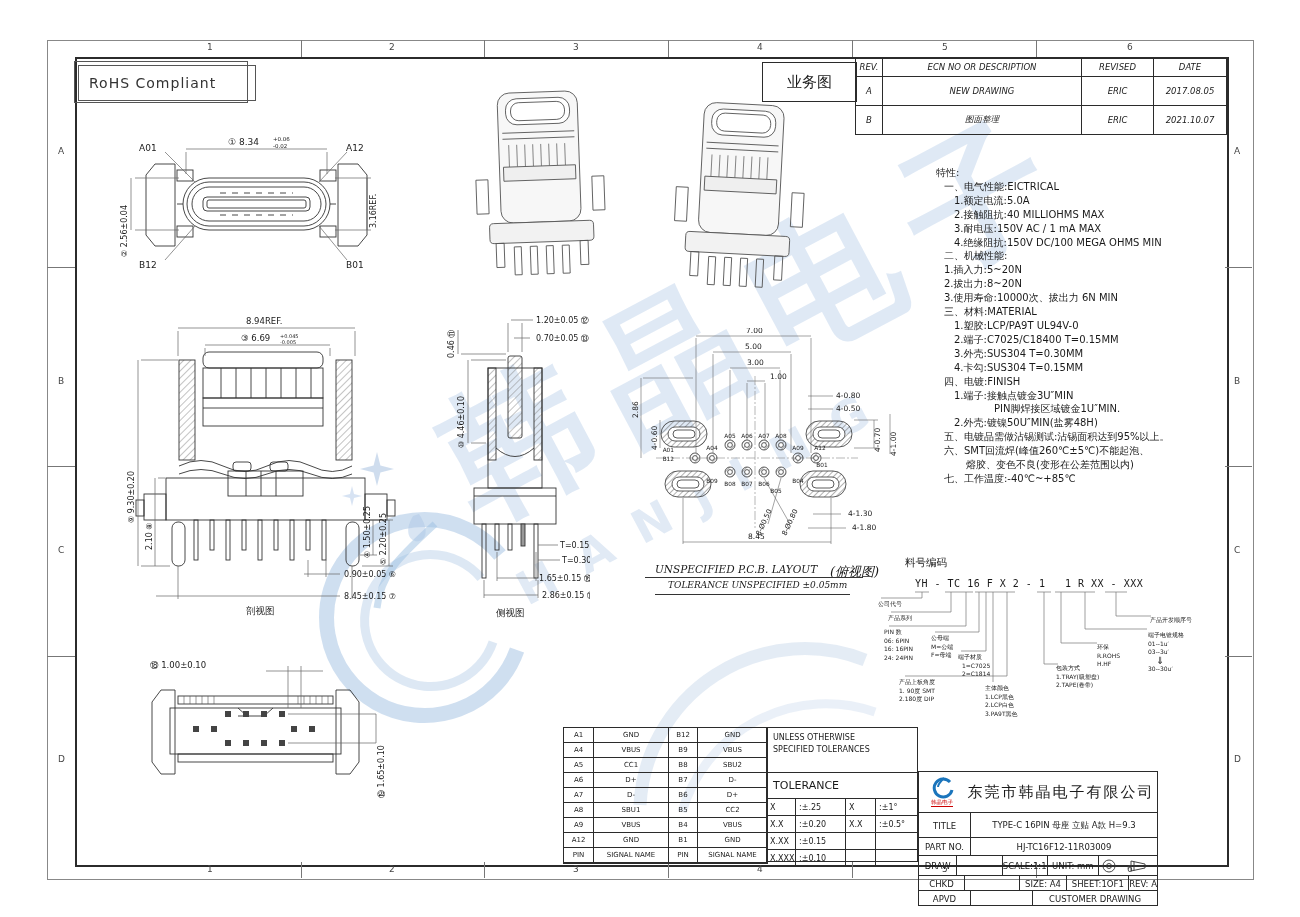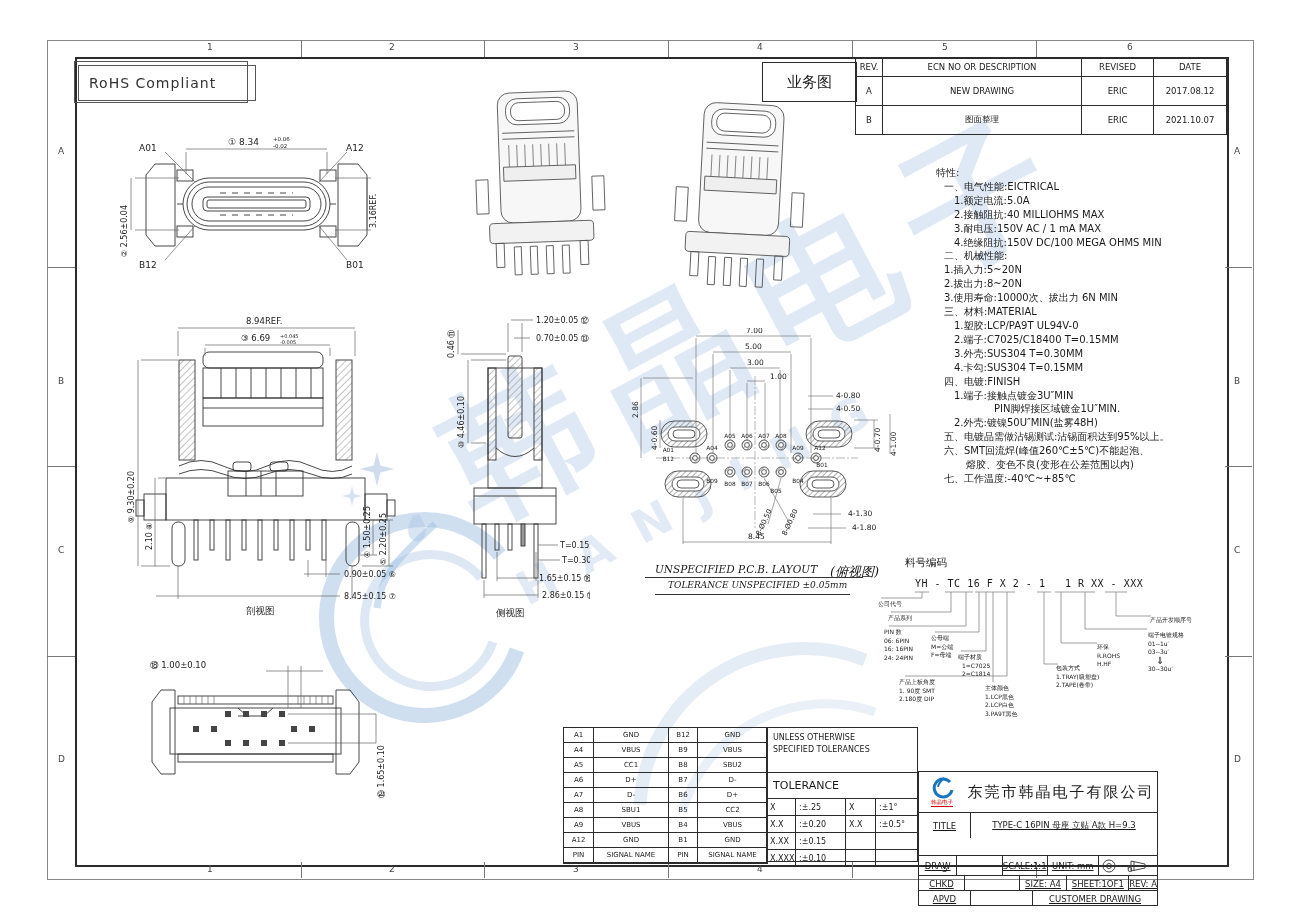--- a/index.html
+++ b/index.html
@@ -6,37 +6,37 @@
   #sheet{position:relative;width:1300px;height:917px;background:#fff;overflow:hidden;
          font-family:"DejaVu Sans","Liberation Sans",sans-serif;color:#1a1a1a;}
   .abs{position:absolute;}
   .frame-outer{border:1px solid #888;}
   .frame-inner{border:2px solid #2b2b2b;}
   .zone{font-size:9px;color:#444;}
   .tick{background:#777;}
   .box{border:1.5px solid #2b2b2b;}
   
   .rgrid{display:grid;grid-template-columns:27px 199px 72px 72px;grid-template-rows:19px 29px 28px;
-         border:1.5px solid #2b2b2b;font-size:8.5px;}
+         border:1.5px solid #2b2b2b;font-size:8.5px;font-style:italic;}
   .rgrid div{border-right:1px solid #2b2b2b;border-bottom:1px solid #2b2b2b;display:flex;align-items:center;justify-content:center;white-space:nowrap;}
   .rgrid div:nth-child(4n){border-right:none;}
   .rgrid div:nth-child(n+9){border-bottom:none;}
   
   #specs{font-size:10px;line-height:13.9px;white-space:nowrap;}
   .la{padding-left:8px}.lb{padding-left:18px}.lc{padding-left:58px}.ld{padding-left:30px}
   
   .ptable{display:grid;grid-template-columns:30px 75px 29px 69px;grid-auto-rows:15px;
           border:1.5px solid #2b2b2b;font-size:7px;}
   .ptable div{border-right:1px solid #2b2b2b;border-bottom:1px solid #2b2b2b;display:flex;align-items:center;justify-content:center;white-space:nowrap;overflow:hidden;}
   .ptable div:nth-child(4n){border-right:none;}
   .tgrid{display:grid;grid-template-columns:29px 50px 30px 43px;grid-auto-rows:17px;font-size:8px;}
   .tgrid div{border-right:1px solid #2b2b2b;border-top:1px solid #2b2b2b;display:flex;align-items:center;padding-left:3px;white-space:nowrap;}
   .tgrid div:nth-child(4n){border-right:none;}
   
-  .tb-row{position:absolute;display:flex;border-top:1px solid #2b2b2b;text-decoration:underline;}
+  .tb-row{position:absolute;display:flex;border-top:1px solid #2b2b2b;}
   .tb-cell{border-right:1px solid #2b2b2b;display:flex;align-items:center;justify-content:center;font-size:8.5px;white-space:nowrap;}
   .caption{font-family:"DejaVu Serif","Liberation Serif",serif;font-style:italic;}
   .callout{font-size:6px;line-height:8.5px;color:#222;white-space:nowrap;}
   .wm{pointer-events:none;}
   svg{font-family:"DejaVu Sans","Liberation Sans",sans-serif;}
   svg text{fill:#1a1a1a;}
 </style>
 </head>
 <body>
 
@@ -111,21 +111,21 @@
     <span>业务图</span>
   </div>
   <div class="abs rgrid" style="left:855px;top:57px;">
     <div>REV.</div>
     <div>ECN NO OR DESCRIPTION</div>
     <div>REVISED</div>
     <div>DATE</div>
     <div>A</div>
     <div>NEW DRAWING</div>
     <div>ERIC</div>
-    <div>2017.08.12</div>
+    <div>2017.08.05</div>
     <div>B</div>
     <div>图面整理</div>
     <div>ERIC</div>
     <div>2021.10.07</div>
   </div>
 
   <svg class="abs" style="left:95px;top:112px;" width="340" height="190" viewBox="0 0 340 190" stroke-width="0.9">
     <g stroke="#333" fill="none">
       <path d="M60,52 h20 v82 h-20 l-9,-11 v-60 z"></path>
       <path d="M263,52 h-20 v82 h20 l9,-11 v-60 z"></path>
@@ -712,20 +712,24 @@
         <div style="font-size:5.5px;color:#c00;border-bottom:1px solid #c00;">韩晶电子</div>
       </div>
       <div style="flex:1;text-align:center;font-size:15px;letter-spacing:2px;font-family:'DejaVu Serif','Liberation Serif',serif;">东莞市韩晶电子有限公司</div>
     </div>
 
     <div class="tb-row" style="left:0;top:40px;width:100%;height:25px;">
       <div class="tb-cell" style="width:51px;">TITLE</div>
       <div class="tb-cell" style="flex:1;border-right:none;">TYPE-C 16PIN 母座 立贴 A款 H=9.3</div>
     </div>
 
+    <div class="tb-row" style="left:0;top:65px;width:100%;height:18px;">
+      <div class="tb-cell" style="width:51px;">PART NO.</div>
+      <div class="tb-cell" style="flex:1;border-right:none;">HJ-TC16F12-11R03009</div>
+    </div>
 
     <div class="tb-row" style="left:0;top:83px;width:100%;height:20px;">
       <div class="tb-cell" style="width:51px;">DRAW</div>
       <div class="tb-cell" style="width:61px;"></div>
       <div class="tb-cell" style="width:53px;">SCALE:1:1</div>
       <div class="tb-cell" style="width:69px;">UNIT:  mm</div>
       <div class="tb-cell" style="flex:1;border-right:none;">
         <svg width="58" height="16" viewBox="0 0 58 16">
           <g stroke="#333" fill="none" stroke-width="0.9">
             <circle cx="10" cy="8" r="6"></circle>

